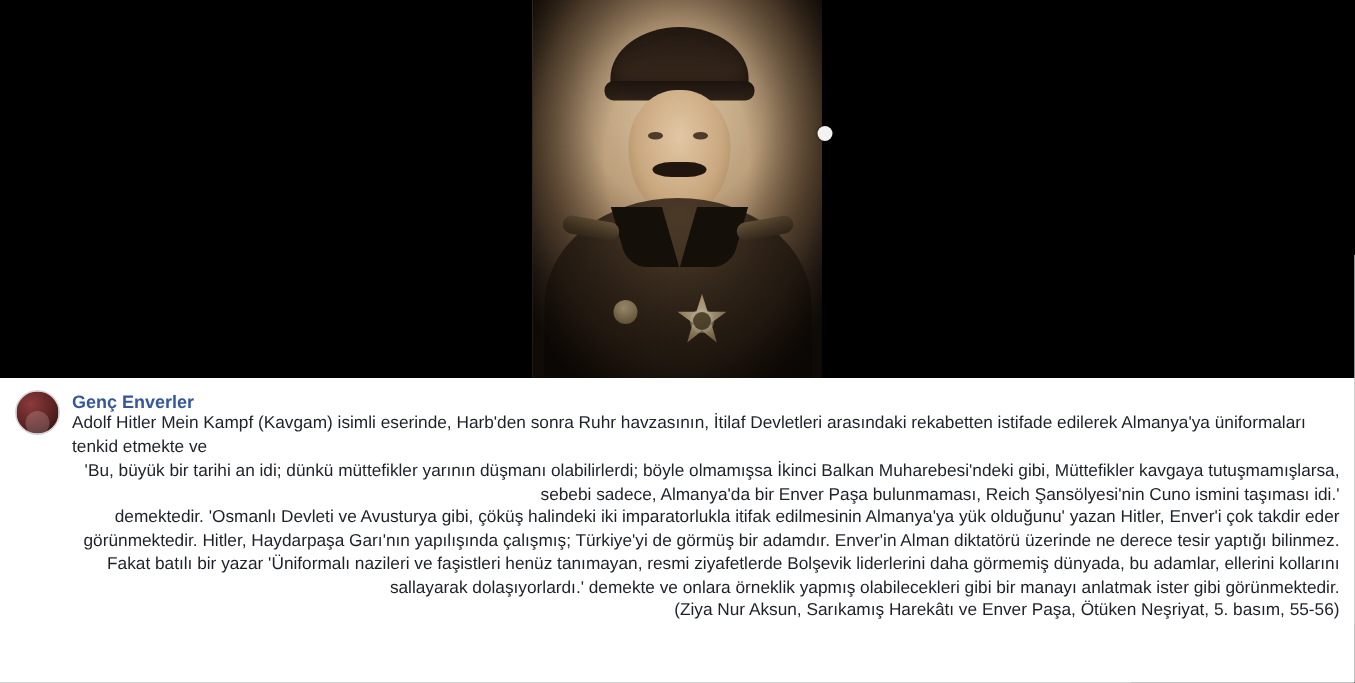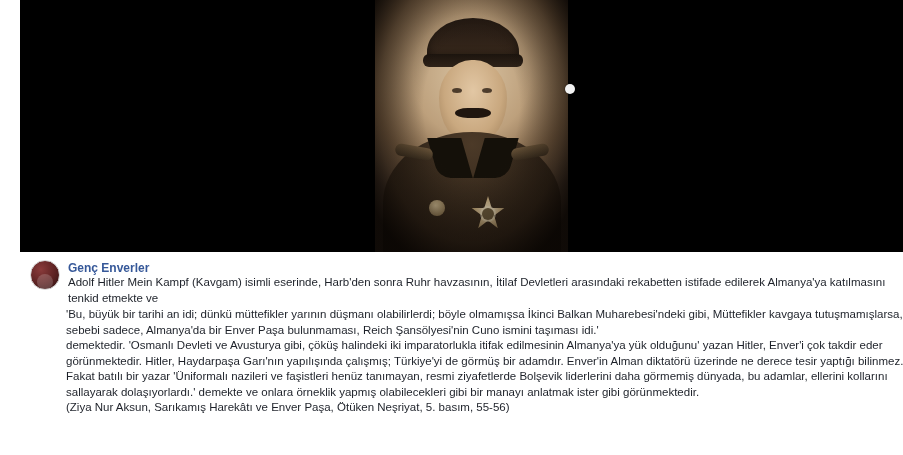--- a/index.html
+++ b/index.html
@@ -12,21 +12,20 @@
     height: 455px;
     overflow: hidden;
     font-family: "Liberation Sans", sans-serif;
     color: #1d2129;
   }
   #app {
     position: relative;
     width: 754px;
     height: 455px;
     background: #ffffff;
-    margin-left: 20px;
   }
 
   
   .photo-area {
     position: relative;
     width: 903px;
     height: 252px;
     background: #000000;
     overflow: hidden;
   }
@@ -219,20 +218,21 @@
     line-height: 15.5px;
     color: #1d2129;
     margin: 2px 0 0 0;
   }
   .body-text p {
     margin: 0;
   }
   .body-block {
     margin-left: 36px;
     margin-top: 1px;
+    text-align: right;
   }
   .first-para {
     font-size: 11.5px;
     line-height: 15.5px;
     margin: 0;
   }
 </style>
 </head>
 <body>
 
@@ -260,21 +260,21 @@
       <div class="photo-vignette"></div>
     </div>
     <div class="photo-dot"></div>
   </div>
 
   <div class="post">
     <div class="post-head">
       <div class="avatar"></div>
       <div class="head-text">
         <div class="page-name">Genç Enverler</div>
-        <p class="first-para">Adolf Hitler Mein Kampf (Kavgam) isimli eserinde, Harb'den sonra Ruhr havzasının, İtilaf Devletleri arasındaki rekabetten istifade edilerek Almanya'ya katılmasını tenkid etmekte ve</p>
+        <p class="first-para">Adolf Hitler Mein Kampf (Kavgam) isimli eserinde, Harb'den sonra Ruhr havzasının, İtilaf Devletleri arasındaki rekabetten istifade edilerek Almanya'ya üniformaları tenkid etmekte ve</p>
       </div>
     </div>
 
     <div class="body-block body-text">
       <p>'Bu, büyük bir tarihi an idi; dünkü müttefikler yarının düşmanı olabilirlerdi; böyle olmamışsa İkinci Balkan Muharebesi'ndeki gibi, Müttefikler kavgaya tutuşmamışlarsa, sebebi sadece, Almanya'da bir Enver Paşa bulunmaması, Reich Şansölyesi'nin Cuno ismini taşıması idi.'</p>
       <p>demektedir. 'Osmanlı Devleti ve Avusturya gibi, çöküş halindeki iki imparatorlukla itifak edilmesinin Almanya'ya yük olduğunu' yazan Hitler, Enver'i çok takdir eder görünmektedir. Hitler, Haydarpaşa Garı'nın yapılışında çalışmış; Türkiye'yi de görmüş bir adamdır. Enver'in Alman diktatörü üzerinde ne derece tesir yaptığı bilinmez. Fakat batılı bir yazar 'Üniformalı nazileri ve faşistleri henüz tanımayan, resmi ziyafetlerde Bolşevik liderlerini daha görmemiş dünyada, bu adamlar, ellerini kollarını sallayarak dolaşıyorlardı.' demekte ve onlara örneklik yapmış olabilecekleri gibi bir manayı anlatmak ister gibi görünmektedir.</p>
       <p>(Ziya Nur Aksun, Sarıkamış Harekâtı ve Enver Paşa, Ötüken Neşriyat, 5. basım, 55-56)</p>
     </div>
 
   </div>

